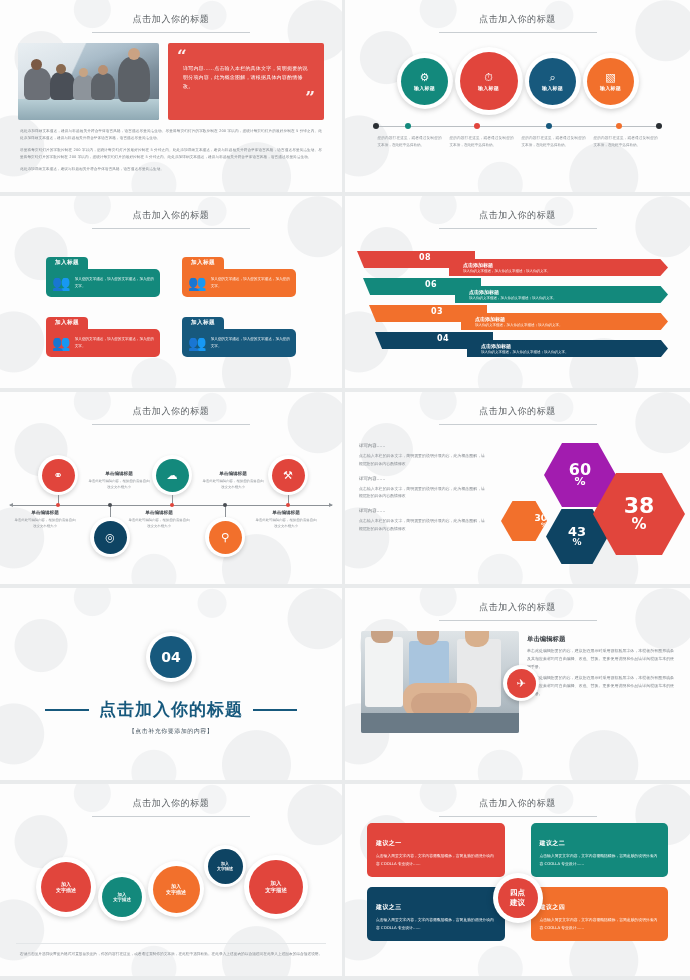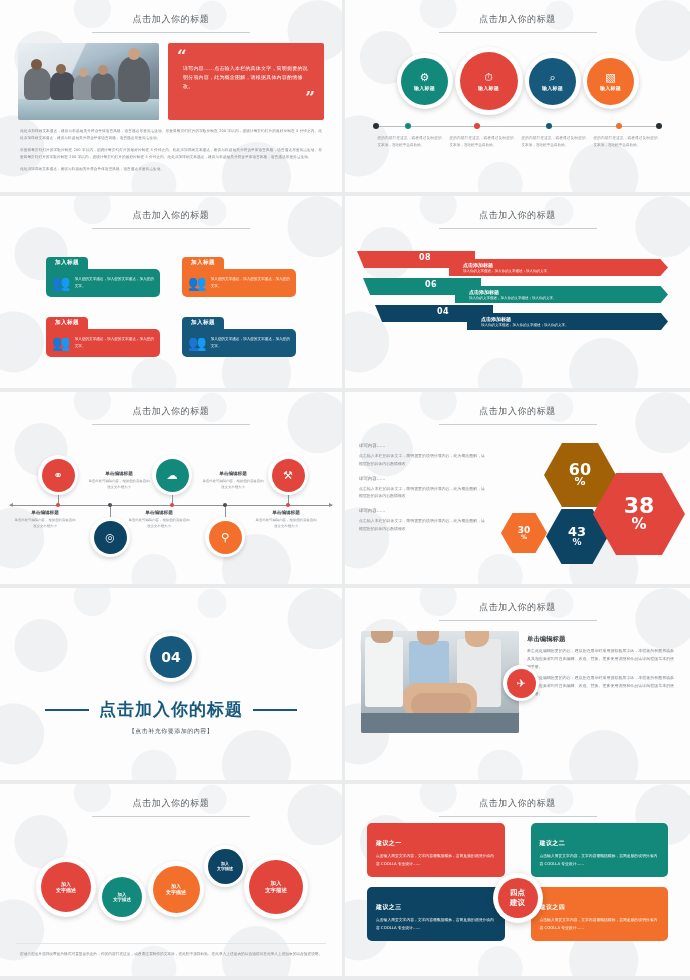--- a/index.html
+++ b/index.html
@@ -349,20 +349,28 @@
       </div>
       <div class="row4">
         <div class="tailbar" style="left:6px;width:118px;background:#13897c"></div>
         <div class="num" style="left:68px">06</div>
         <div class="mainbar" style="left:98px;background:#13897c">
           <span class="t">点击添加标题</span>
           <span class="d">加入你的文字描述，加入你的文字描述；加入你的文字。</span>
         </div>
       </div>
       <div class="row4">
+        <div class="tailbar" style="left:12px;width:118px;background:#f2702c"></div>
+        <div class="num" style="left:74px">03</div>
+        <div class="mainbar" style="left:104px;background:#f2702c">
+          <span class="t">点击添加标题</span>
+          <span class="d">加入你的文字描述，加入你的文字描述；加入你的文字。</span>
+        </div>
+      </div>
+      <div class="row4">
         <div class="tailbar" style="left:18px;width:118px;background:#0e4463"></div>
         <div class="num" style="left:80px">04</div>
         <div class="mainbar" style="left:110px;background:#0e4463">
           <span class="t">点击添加标题</span>
           <span class="d">加入你的文字描述，加入你的文字描述；加入你的文字。</span>
         </div>
       </div>
     </div>
   </div>
 
@@ -430,25 +438,25 @@
     <div class="s6">
       <div class="s6-left">
         <div class="h">详写内容……</div>
         <div class="p">点击输入本栏的具体文字，简明扼要的说明分项内容，此为概念图解，请根据您的具体内容酌情修改</div>
         <div class="h">详写内容……</div>
         <div class="p">点击输入本栏的具体文字，简明扼要的说明分项内容，此为概念图解，请根据您的具体内容酌情修改</div>
         <div class="h">详写内容……</div>
         <div class="p">点击输入本栏的具体文字，简明扼要的说明分项内容，此为概念图解，请根据您的具体内容酌情修改</div>
       </div>
       <div class="s6-right">
-        <div class="hex" style="left:55px;top:8px;width:72px;height:64px;background:#a16207;font-size:16px;">
+        <div class="hex" style="left:55px;top:8px;width:72px;height:64px;background:#a21caf;font-size:16px;">
           <span>60</span>
           <span style="font-size:11px">%</span>
         </div>
-        <div class="hex" style="left:12px;top:78px;width:46px;height:40px;background:#f2702c;font-size:9px;">
+        <div class="hex" style="left:12px;top:66px;width:46px;height:40px;background:#f2702c;font-size:9px;align-items:flex-end;">
           <span>30</span>
           <span style="font-size:6px">%</span>
         </div>
         <div class="hex" style="left:57px;top:74px;width:62px;height:55px;background:#0e4463;font-size:13px;">
           <span>43</span>
           <span style="font-size:9px">%</span>
         </div>
         <div class="hex" style="left:104px;top:38px;width:92px;height:82px;background:#e1453c;font-size:22px;">
           <span>38</span>
           <span style="font-size:15px">%</span>

